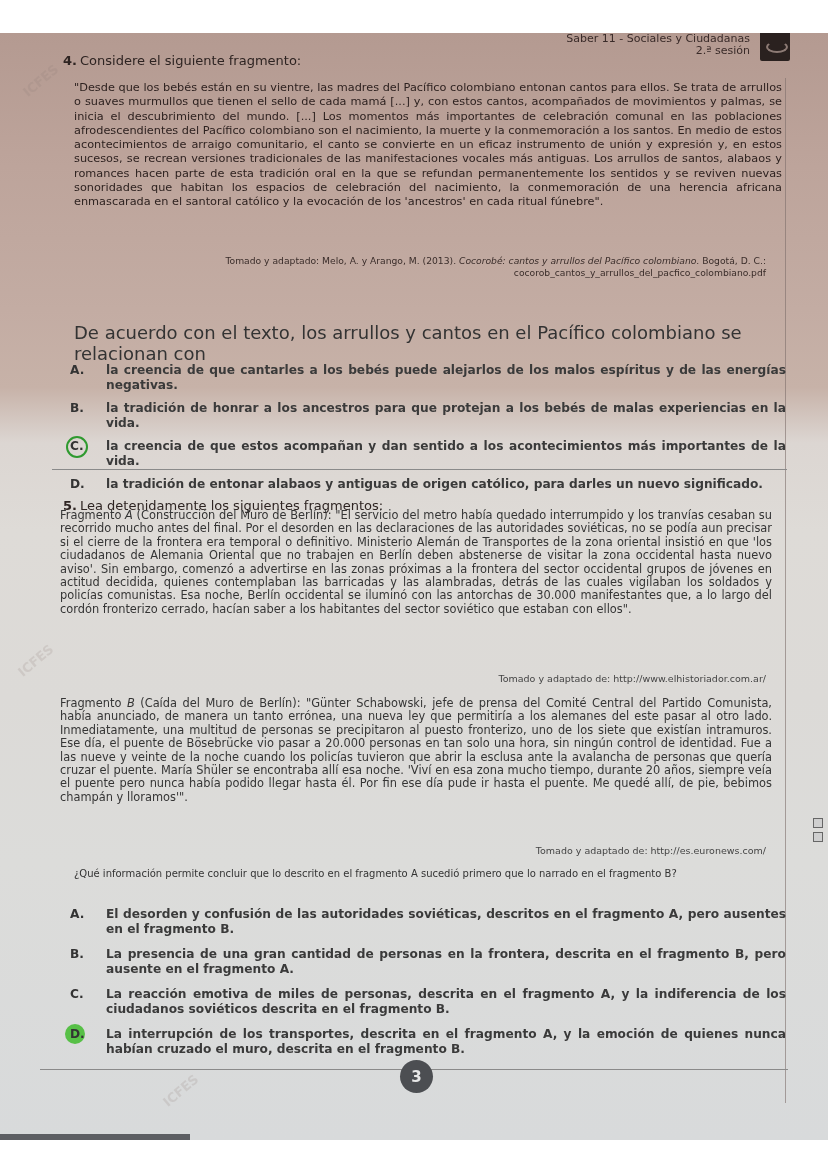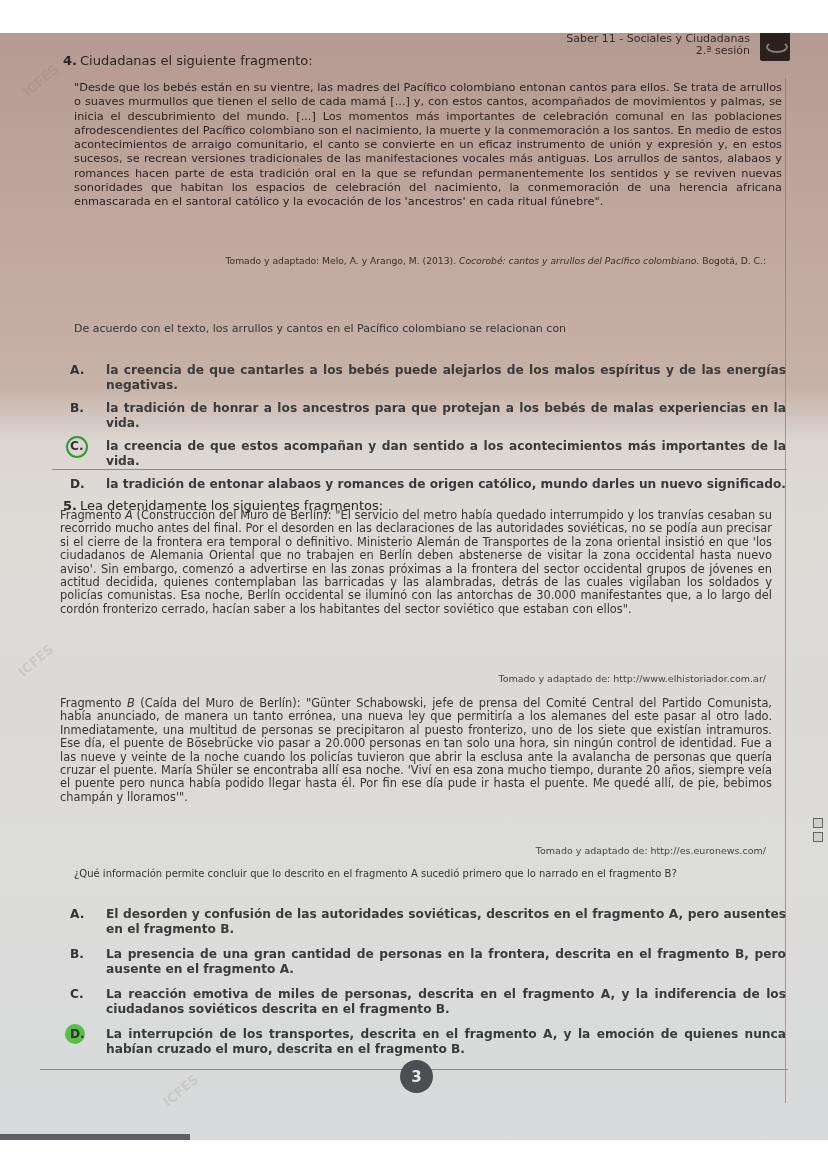--- a/index.html
+++ b/index.html
@@ -39,21 +39,21 @@
   .passage {
     position:absolute; left:74px; width:712px;
     color:#2e2220; font-size:11.3px; line-height:14.3px; text-align:justify;
   }
   .cite {
     position:absolute; right:62px; width:650px; text-align:right;
     color:#3a2d2a; font-size:9.2px; line-height:11.5px;
   }
   .cite i { font-style:italic;margin-top:44px; }
   .stem {
-    position:absolute; left:74px; width:712px; color:#333; font-size:11px;
+    position:absolute; left:74px; width:712px; color:#333; font-size:18px;
   }
   .opts { position:absolute; left:70px; width:716px; }
   .opt { display:flex; align-items:flex-start; color:#3a3a3a; font-size:12.2px; line-height:15px; }
   .opt .letter { width:36px; flex:none; font-weight:bold; color:#333; position:relative; }
   .opt .text { flex:1; text-align:justify;font-weight:bold; }
   .mark-ring {
     position:absolute; left:-4px; top:-3px; width:18px; height:18px; border:2px solid #2f9a2f; border-radius:50%;
   }
   .mark-fill {
     position:absolute; left:-5px; top:-3px; width:20px; height:20px; background:#3fbb2d; border-radius:50%; opacity:0.85;
@@ -85,47 +85,48 @@
   <div class="watermark" style="left:15px;top:620px;">ICFES</div>
   <div class="watermark" style="left:160px;top:1050px;">ICFES</div>
 
   <div class="header">
     <div class="subject">Saber 11 - Sociales y Ciudadanas</div>
     <div class="session">2.ª sesión</div>
   </div>
   <div class="logo"></div>
 
   <div class="q-title" style="top:20px;">
-    <b>4.</b><span>Ciudadanas el siguiente fragmento:</span>
+    <b>4.</b><span>Considere el siguiente fragmento:</span>
   </div>
 
   <div class="passage" style="top:48px; width:708px; font-weight:500;">"Desde que los bebés están en su vientre, las madres del Pacífico colombiano entonan cantos para ellos. Se trata de arrullos o suaves murmullos que tienen el sello de cada mamá [...] y, con estos cantos, acompañados de movimientos y palmas, se inicia el descubrimiento del mundo. [...] Los momentos más importantes de celebración comunal en las poblaciones afrodescendientes del Pacífico colombiano son el nacimiento, la muerte y la conmemoración a los santos. En medio de estos acontecimientos de arraigo comunitario, el canto se convierte en un eficaz instrumento de unión y expresión y, en estos sucesos, se recrean versiones tradicionales de las manifestaciones vocales más antiguas. Los arrullos de santos, alabaos y romances hacen parte de esta tradición oral en la que se refundan permanentemente los sentidos y se reviven nuevas sonoridades que habitan los espacios de celebración del nacimiento, la conmemoración de una herencia africana enmascarada en el santoral católico y la evocación de los 'ancestros' en cada ritual fúnebre".</div>
 
   <div class="cite" style="top:222px;">
     <div><span>Tomado y adaptado: Melo, A. y Arango, M. (2013). </span><i>Cocorobé: cantos y arrullos del Pacífico colombiano</i><span>. Bogotá, D. C.:</span></div>
+    <div>cocorob_cantos_y_arrullos_del_pacfico_colombiano.pdf</div>
   </div>
 
   <div class="stem" style="top:289px;">De acuerdo con el texto, los arrullos y cantos en el Pacífico colombiano se relacionan con</div>
 
   <div class="opts" style="top:330px;">
     <div class="opt" style="margin-bottom:8px;">
       <div class="letter"><span>A.</span></div>
       <div class="text">la creencia de que cantarles a los bebés puede alejarlos de los malos espíritus y de las energías negativas.</div>
     </div>
     <div class="opt" style="margin-bottom:8px;">
       <div class="letter"><span>B.</span></div>
       <div class="text">la tradición de honrar a los ancestros para que protejan a los bebés de malas experiencias en la vida.</div>
     </div>
     <div class="opt" style="margin-bottom:8px;">
       <div class="letter"><div class="mark-ring"></div><span>C.</span></div>
       <div class="text">la creencia de que estos acompañan y dan sentido a los acontecimientos más importantes de la vida.</div>
     </div>
     <div class="opt">
       <div class="letter"><span>D.</span></div>
-      <div class="text">la tradición de entonar alabaos y romances de origen católico, mundo darles un nuevo significado.</div>
+      <div class="text">la tradición de entonar alabaos y antiguas de origen católico, para darles un nuevo significado.</div>
     </div>
   </div>
 
   <div class="divider" style="top:436px;"></div>
 
   <div class="q-title" style="top:448px;margin-top:17px;">
     <b>5.</b><span>Lea detenidamente los siguientes fragmentos:</span>
   </div>
 
   <div class="frag" style="top:476px;">

